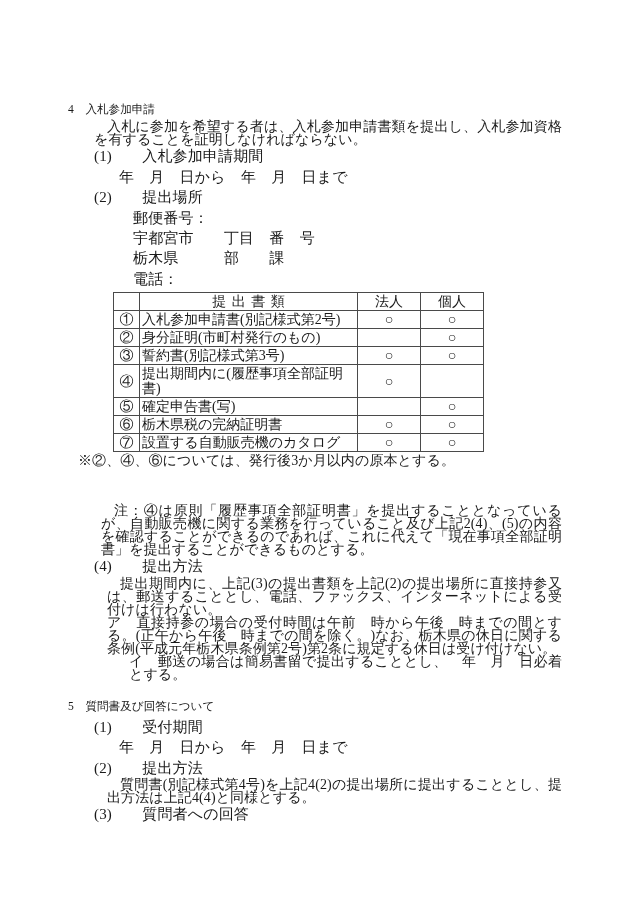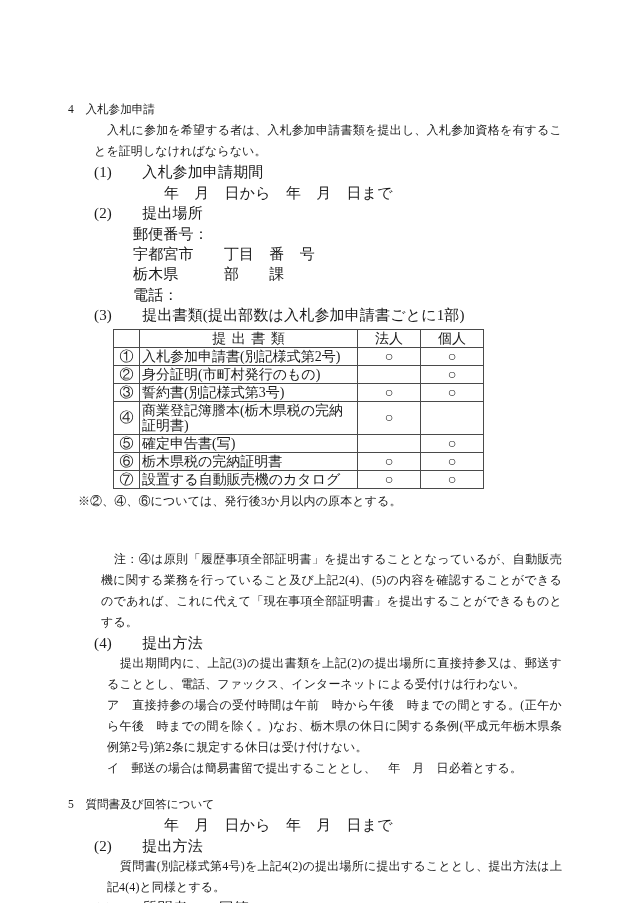--- a/index.html
+++ b/index.html
@@ -40,25 +40,25 @@
   .sec-head {
     font-size: 11.6px;
     line-height: 20.4px;
     white-space: pre;
   }
 
   
   .i0  { margin-left: 0px; }
   .i2  { margin-left: 26px; }
   .i5  { margin-left: 65px; }
-  .i6  { margin-left: 96px; }
+  .i6  { margin-left: 51px; }
 
   .para {
-    font-size: 12px;
-    line-height: 21px;
+    font-size: 14px;
+    line-height: 13px;
     text-align: justify;
     text-justify: inter-character;
     letter-spacing: 0.1px;
   }
   .para.hang-1 { margin-left: 26px; text-indent: 13px; }
   .para.hang-2 { margin-left: 39px; text-indent: 13px; }
   .para.hang-3 { margin-left: 52px; text-indent: 13px; }
   .para.note   { margin-left: 10px; text-indent: 0px; }
   .para.note2  { margin-left: 26px; text-indent: 13px; }
   .spacer-md { height: 16px; }
@@ -111,21 +111,20 @@
 
     <div class="line i2"><span>(1)</span>　　<span>入札参加申請期間</span></div>
     <div class="line i6">年　月　日から　年　月　日まで</div>
 
     <div class="line i2"><span>(2)</span>　　<span>提出場所</span></div>
     <div class="line i5">郵便番号：</div>
     <div class="line i5">宇都宮市　　丁目　番　号</div>
     <div class="line i5">栃木県　　　部　　課</div>
     <div class="line i5">電話：</div>
 
-    <div class="line i2"><span>(3)</span>　　<span>提出書類(提出部数は入札参加申請書ごとに1部)</span></div>
 
     <div class="tbl-wrap">
       <table class="docs">
         <colgroup>
           <col class="c-num">
             <col class="c-name">
             <col class="c-corp">
             <col class="c-indiv">
         </colgroup>
         <thead>
@@ -150,21 +149,21 @@
             <td class="mark circ">○</td>
           </tr>
           <tr>
             <td class="num">③</td>
             <td class="name">誓約書(別記様式第3号)</td>
             <td class="mark circ">○</td>
             <td class="mark circ">○</td>
           </tr>
           <tr>
             <td class="num">④</td>
-            <td class="name">商業登記簿謄本(栃木県税の完納証明書)</td>
+            <td class="name">提出期間内に(履歴事項全部証明書)</td>
             <td class="mark circ">○</td>
             <td class="mark circ"></td>
           </tr>
           <tr>
             <td class="num">⑤</td>
             <td class="name">確定申告書(写)</td>
             <td class="mark circ"></td>
             <td class="mark circ">○</td>
           </tr>
           <tr>
@@ -184,26 +183,27 @@
     </div>
 
     <div class="para note">※②、④、⑥については、発行後3か月以内の原本とする。</div>
     <div class="para note2" style="margin-left:33px;text-indent:13px;margin-top:37px;">注：④は原則「履歴事項全部証明書」を提出することとなっているが、自動販売機に関する業務を行っていること及び上記2(4)、(5)の内容を確認することができるのであれば、これに代えて「現在事項全部証明書」を提出することができるものとする。</div>
 
     <div class="line i2"><span>(4)</span>　　<span>提出方法</span></div>
     <div class="para hang-2">提出期間内に、上記(3)の提出書類を上記(2)の提出場所に直接持参又は、郵送することとし、電話、ファックス、インターネットによる受付けは行わない。</div>
 
     <div class="para hang-3" style="margin-left:39px;text-indent:0;"><span>ア</span>　<span>直接持参の場合の受付時間は午前　時から午後　時までの間とする。(正午から午後　時までの間を除く。)なお、栃木県の休日に関する条例(平成元年栃木県条例第2号)第2条に規定する休日は受け付けない。</span></div>
 
-    <div class="para" style="margin-left:39px;text-indent:0;"><span>イ</span>　<span>郵送の場合は簡易書留で提出することとし、　年　月　日必着とする。</span></div>
+    <div class="para" style="margin-left:61px;text-indent:0;"><span>イ</span>　<span>郵送の場合は簡易書留で提出することとし、　年　月　日必着とする。</span></div>
 
     <div class="spacer-md"></div>
 
     <div class="sec-head i0"><span>5</span>　<span>質問書及び回答について</span></div>
 
+    <div class="line i2"><span>(1)</span>　　<span>受付期間</span></div>
     <div class="line i6">年　月　日から　年　月　日まで</div>
 
     <div class="line i2"><span>(2)</span>　　<span>提出方法</span></div>
     <div class="para hang-2">質問書(別記様式第4号)を上記4(2)の提出場所に提出することとし、提出方法は上記4(4)と同様とする。</div>
 
     <div class="line i2"><span>(3)</span>　　<span>質問者への回答</span></div>
 
   </div>
 </div>
 

